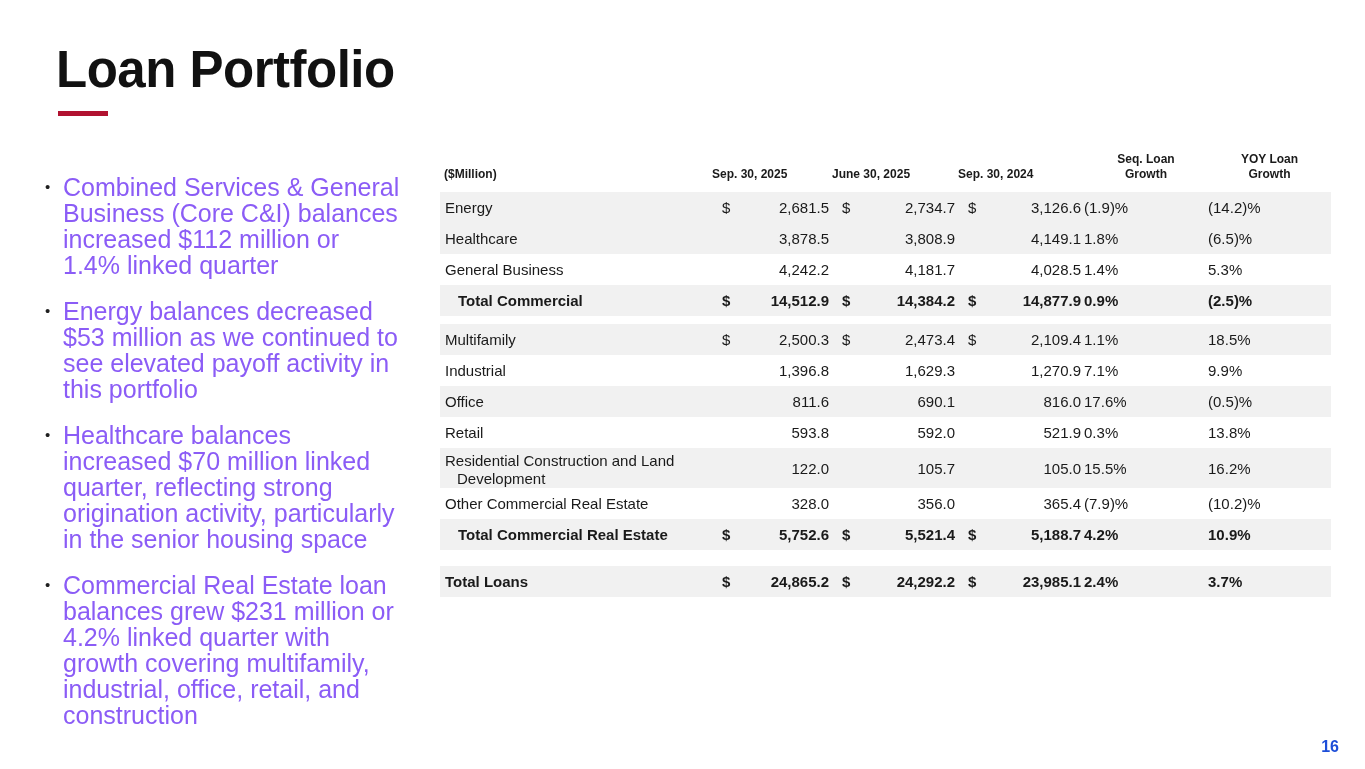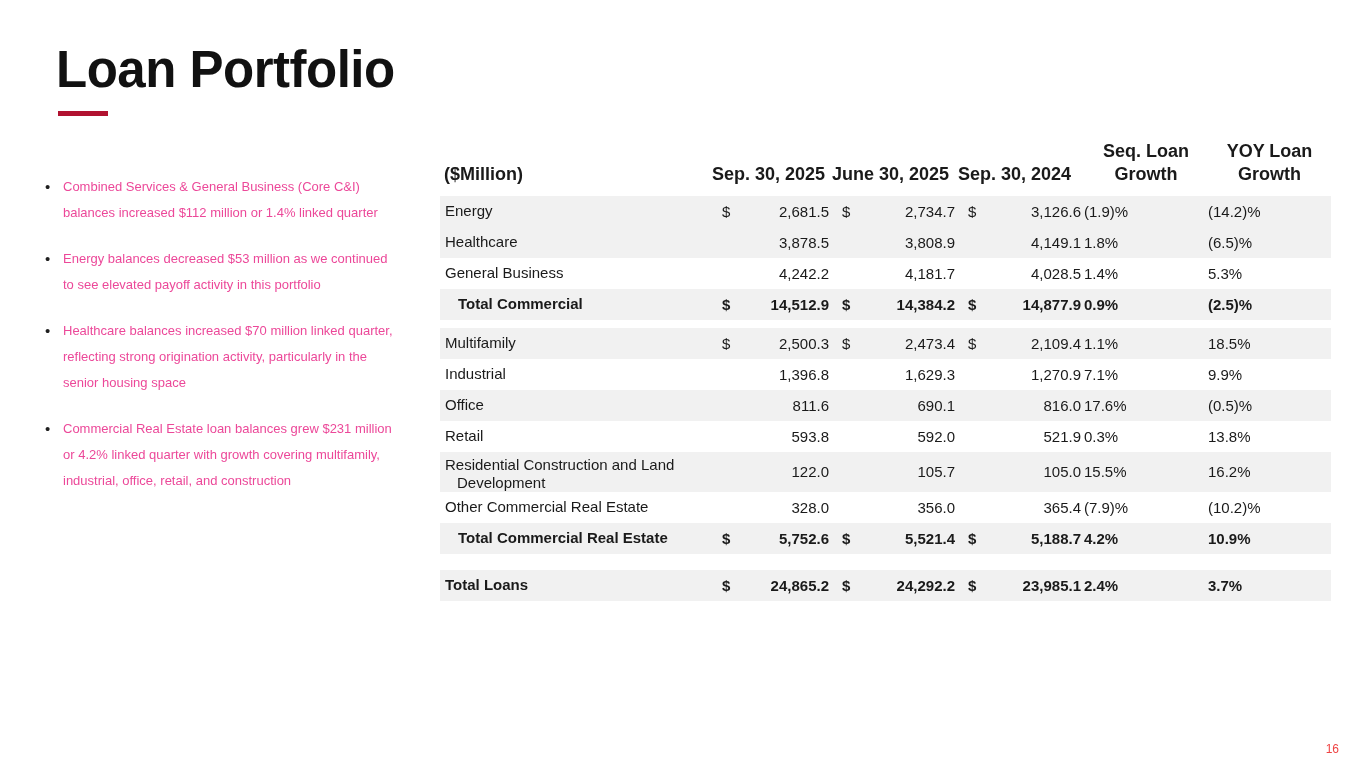--- a/index.html
+++ b/index.html
@@ -32,23 +32,23 @@
     background: #b11230;
   }
 
   
   .bullets {
     position: absolute;
     left: 44px;
     top: 174px;
     width: 356px;
     list-style: none;
-    font-size: 13px;
+    font-size: 25px;
     line-height: 26px;
-    color: #ec4899;
+    color: #8b5cf6;
   }
   .bullets li {
     position: relative;
     padding-left: 19px;
     margin-bottom: 20px;
   }
   .bullets li::before {
     content: "\2022";
     position: absolute;
     left: 1px;
@@ -66,21 +66,21 @@
     width: 891px;
     border-collapse: collapse;
     table-layout: fixed;
     font-size: 15px;
     color: #1a1a1a;
   }
   .loan-table th {
     height: 52px;
     vertical-align: bottom;
     padding-bottom: 9px;
-    font-size: 18px;
+    font-size: 12px;
     font-weight: 700;
     line-height: 1.3;
   }
   .loan-table th.h-label { text-align: left; padding-left: 4px; }
   .loan-table th.h-num   { text-align: left; padding-right: 3px; }
   .loan-table th.h-ctr   { text-align: center; white-space: pre-line; }
 
   .loan-table td { height: 31px; vertical-align: middle; }
   .loan-table tr.shaded td { background: #f1f1f1; }
   .loan-table tr.bold td { font-weight: 700; }
@@ -91,23 +91,23 @@
   .loan-table tr.wrap td.lbl { padding-left: 17px; text-indent: -12px; padding-top: 4px; }
   .loan-table td.cur { text-align: left; padding-left: 10px; }
   .loan-table td.num { text-align: right; padding-right: 3px; }
   .loan-table td.ctr { text-align: left; margin-top: 34px; }
 
   
   .page-number {
     position: absolute;
     right: 26px;
     bottom: 13px;
-    font-size: 12px;
-    font-weight: 400;
-    color: #ef4444;
+    font-size: 16px;
+    font-weight: 700;
+    color: #1d4ed8;
   }
 </style>
 </head>
 <body>
 
 <div class="slide">
 
   <h1 class="title">Loan Portfolio</h1>
   <div class="title-underline" style="background: rgb(177, 18, 48);"></div>
 

